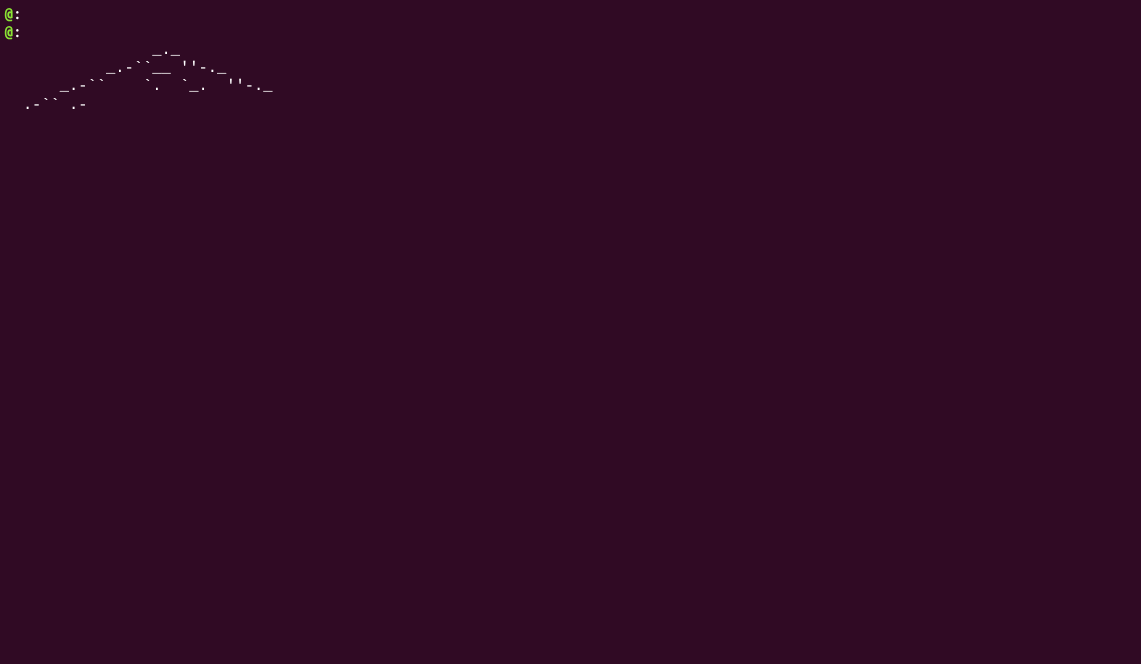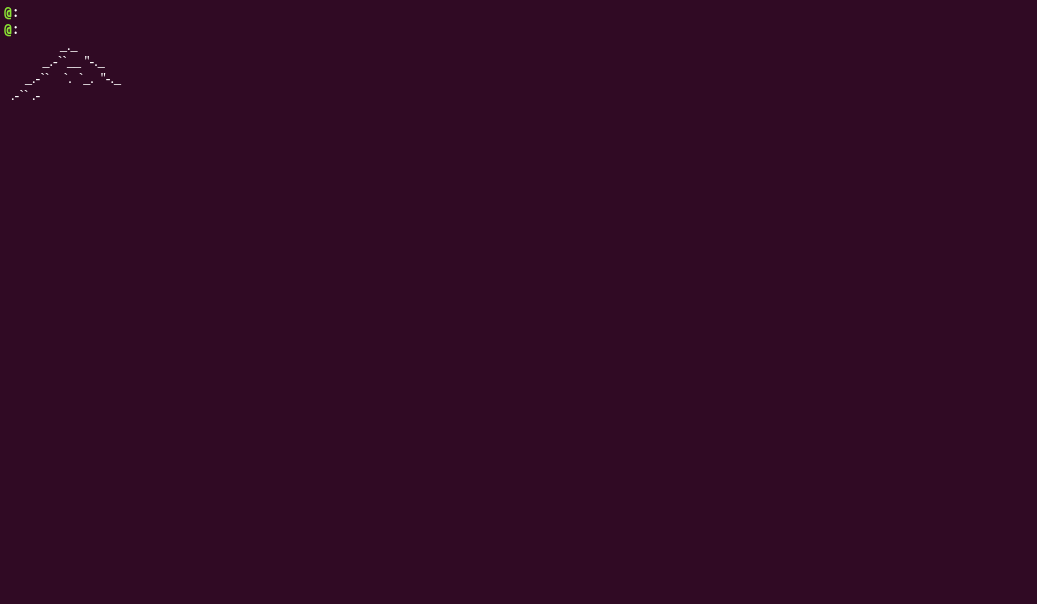--- a/index.html
+++ b/index.html
@@ -39,21 +39,21 @@
       color: #ffffff;
     }
     .command-text {
       color: #ffffff;
     }
     .output-text {
       color: #ffffff;
     }
     .ascii-art {
       white-space: pre;
-      font-family: Liberation Serif, serif;
+      font-family: Liberation Mono, monospace;
       line-height: 1.2;
     }
   </style>
 </head>
 <body>
 
 <div class="terminal-line"><span class="prompt-user"></span><span class="prompt-user">@</span><span class="prompt-host"></span><span class="prompt-symbol">:</span><span class="prompt-path"></span><span class="prompt-symbol"></span> <span class="command-text"></span></div>
 
 <div class="terminal-line output-text"></div>
 

